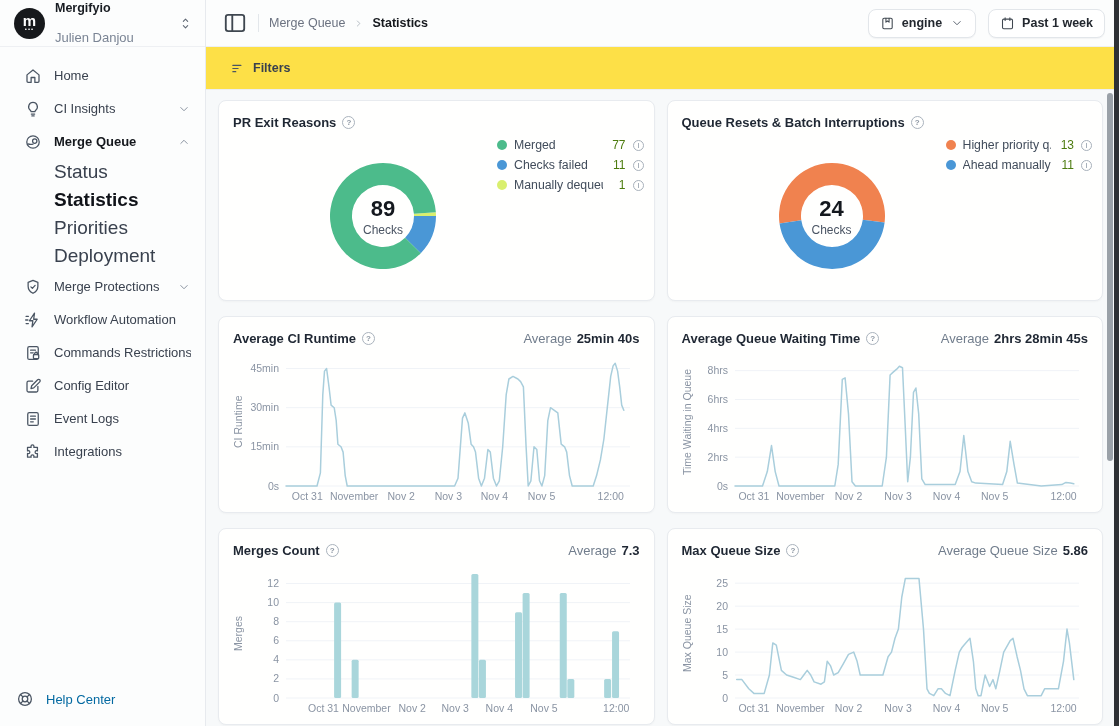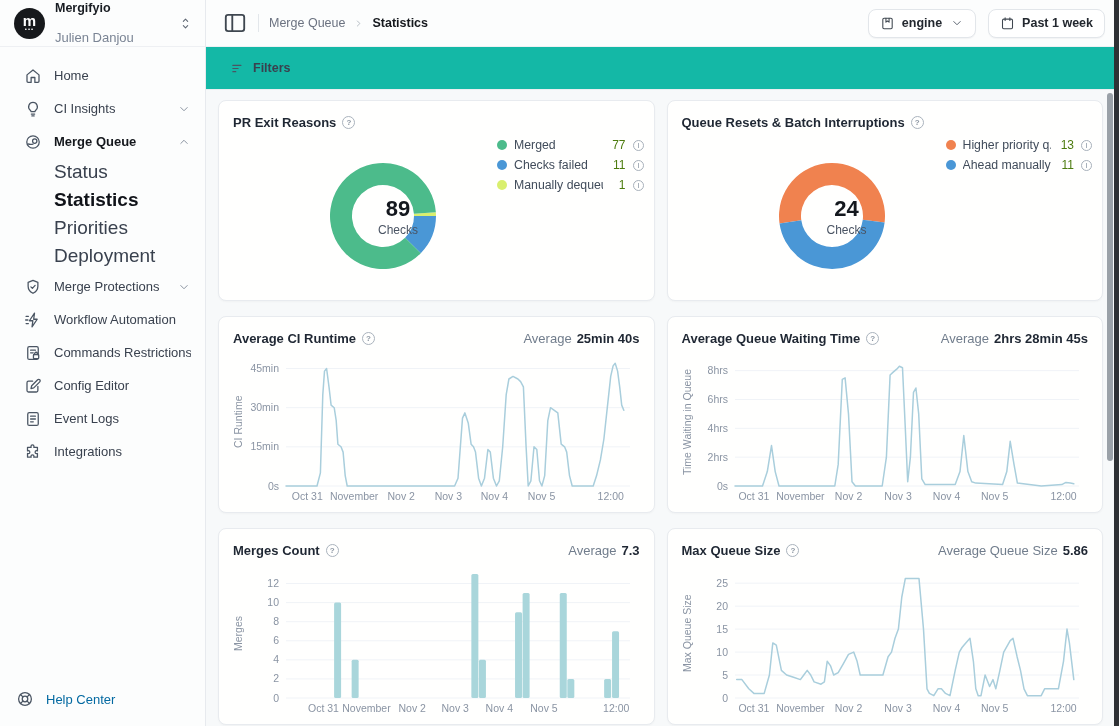--- a/index.html
+++ b/index.html
@@ -38,39 +38,39 @@
   .vdiv { width:1px; height:18px; background:#e3e7eb; }
   .crumb { display:flex; align-items:center; gap:8px; font-size:12.5px; }
   .crumb .sec { color:#6b7280; cursor:pointer; }
   .crumb .chev { color:#a4adb6; display:flex; }
   .crumb .page { color:#15181d; font-weight:700; }
   .top-right { margin-left:auto; display:flex; gap:12px;align-items:flex-end; }
   .btn { height:29px; background:#fff; border:1px solid #e2e6ea; border-radius:8px; box-shadow:0 1px 1px rgba(20,30,40,.04); display:flex; align-items:center; gap:7px; padding:0 11px; font-size:12.5px; font-weight:600; color:#23282f; cursor:pointer; }
   .btn .icon { width:15px; height:15px; display:flex; color:#3f4750; }
   .btn .chev { display:flex; color:#5b6470; margin-left:1px; }
 
-  .toolbar { height:43px; background:#14b8a6; border-bottom:1px solid #eceef1; display:flex; align-items:center; padding:0 16px; }
+  .toolbar { height:43px; background:#fde047; border-bottom:1px solid #eceef1; display:flex; align-items:center; padding:0 16px; }
   .ghost-btn { display:flex; align-items:center; gap:8px; font-size:12.5px; font-weight:600; color:#39414e; padding:5px 8px; border-radius:7px; cursor:pointer; }
   .ghost-btn .icon { width:15px; height:15px; display:flex; color:#4a5563; }
   .toolbar .right { margin-left:auto; }
 
   .content { flex:1; display:grid; grid-template-columns:1fr 1fr; grid-template-rows:201px 197px 197px; gap:15px 12px; padding:10px 16px 0 12px; }
 
   
   .card { background:#fffffe; border:1px solid #e8ebef; border-radius:8px; box-shadow:0 1px 2px rgba(20,30,40,.03); padding:11px 14px; position:relative; overflow:hidden; }
   .card-head { display:flex; align-items:center; gap:6px; height:20px; }
   .card-title { font-size:13px; font-weight:700; color:#1f2733; white-space:nowrap;text-align:center; }
   .help { width:13px; height:13px; border-radius:50%; border:1.2px solid #aab3bd; color:#8d97a3; font-size:8px; font-weight:700; display:flex; align-items:center; justify-content:center; cursor:pointer; flex:none; }
   .head-right { margin-left:auto; display:flex; gap:5px; font-size:13px; align-items:baseline; white-space:nowrap; }
   .head-right .pre { color:#717d8c; }
   .head-right .val { font-weight:700; color:#1f2733; }
 
   
   .donut-svg { position:absolute; left:109px; top:60px; }
-  .donut-center { position:absolute; left:124px; top:60px; width:110px; height:110px; display:flex; flex-direction:column; align-items:center; justify-content:center; pointer-events:none; }
+  .donut-center { position:absolute; left:109px; top:60px; width:110px; height:110px; display:flex; flex-direction:column; align-items:center; justify-content:center; pointer-events:none; }
   .donut-num { font-size:22px; font-weight:600; color:#14181e; }
   .donut-cap { font-size:12px; color:#4a5463; margin-top:1px; }
   .legend { position:absolute; left:278px; top:34px; right:10px; }
   .legend-row { height:20px; display:flex; align-items:center; gap:7px; }
   .ldot { width:10px; height:10px; border-radius:50%; flex:none; }
   .llbl { flex:1; font-size:12.3px; color:#414c5b; white-space:nowrap; overflow:hidden; }
   .lval { font-size:12px; font-weight:400; color:#4d7c0f; min-width:16px; text-align:right; }
   .linfo { width:11px; height:11px; border-radius:50%; border:1px solid #a8b1bb; position:relative; flex:none; cursor:pointer; }
   .linfo::after { content:""; position:absolute; left:4px; top:2.5px; width:1.4px; height:4.5px; background:#a8b1bb; }
 

